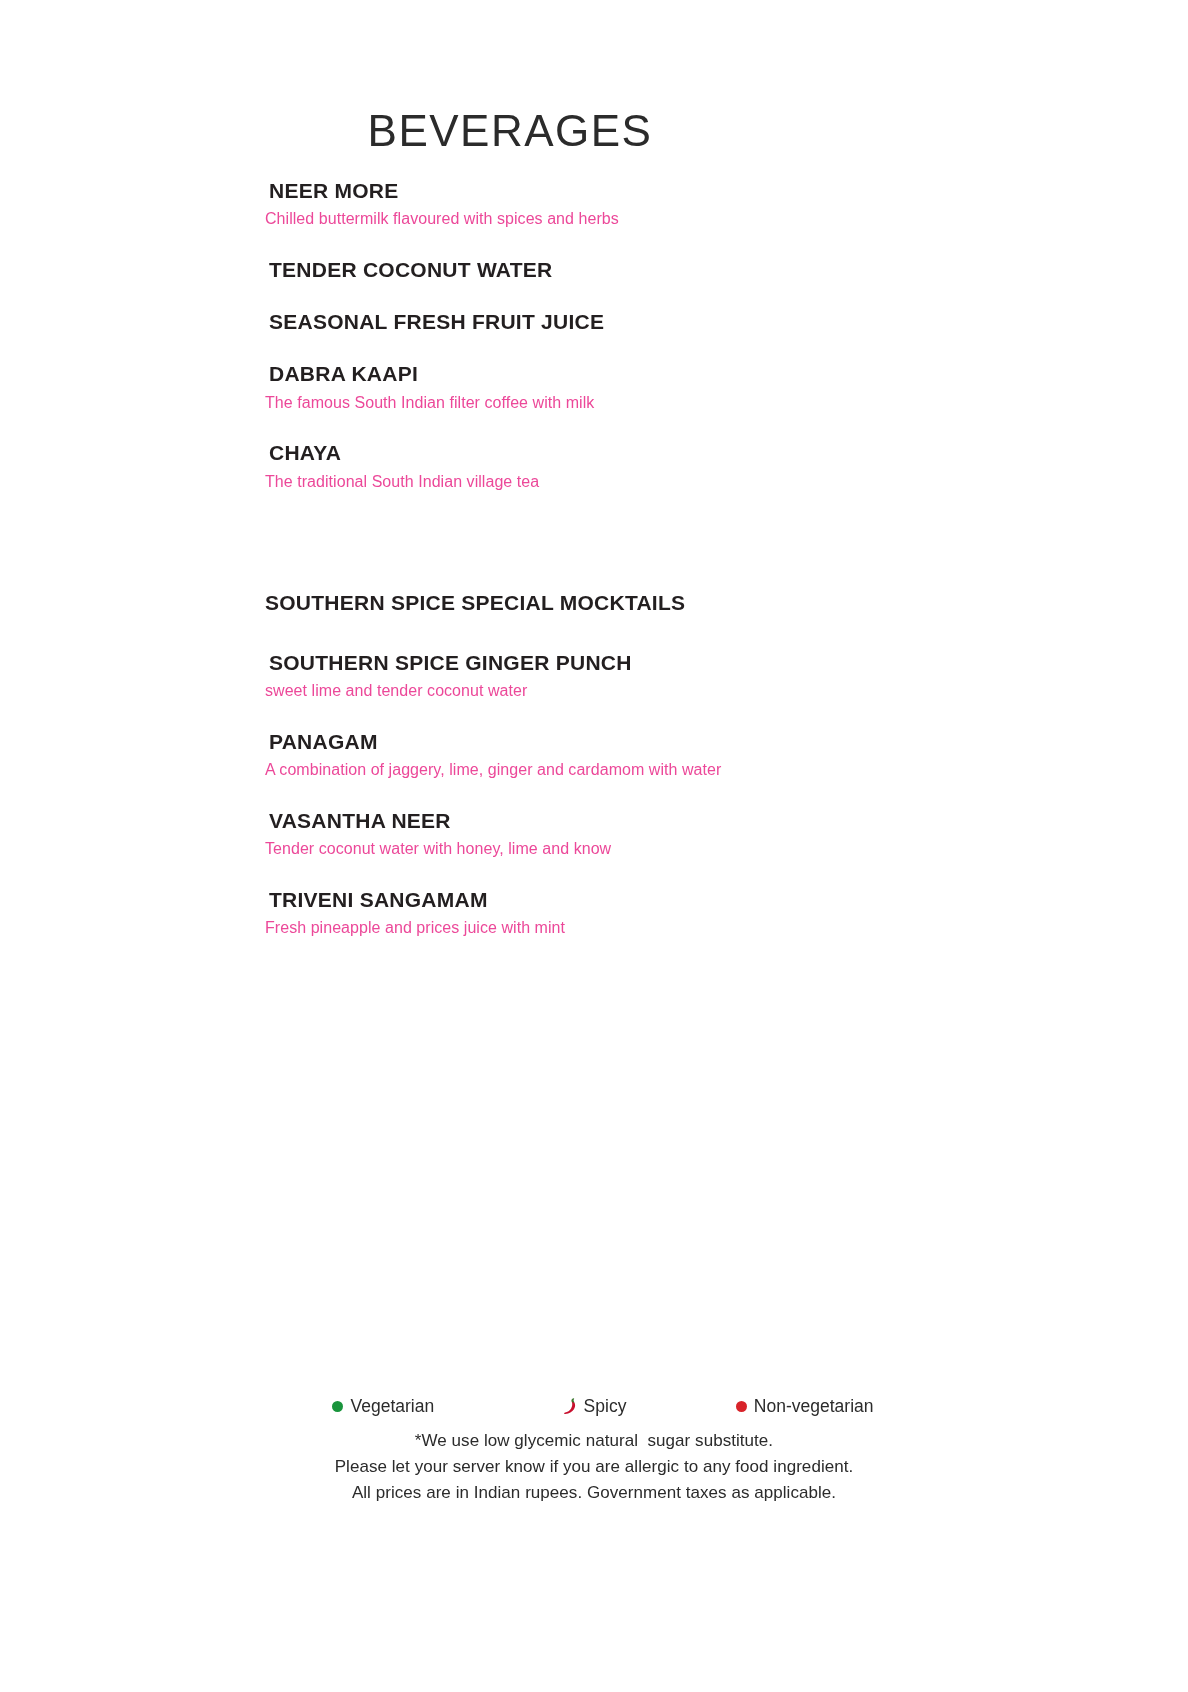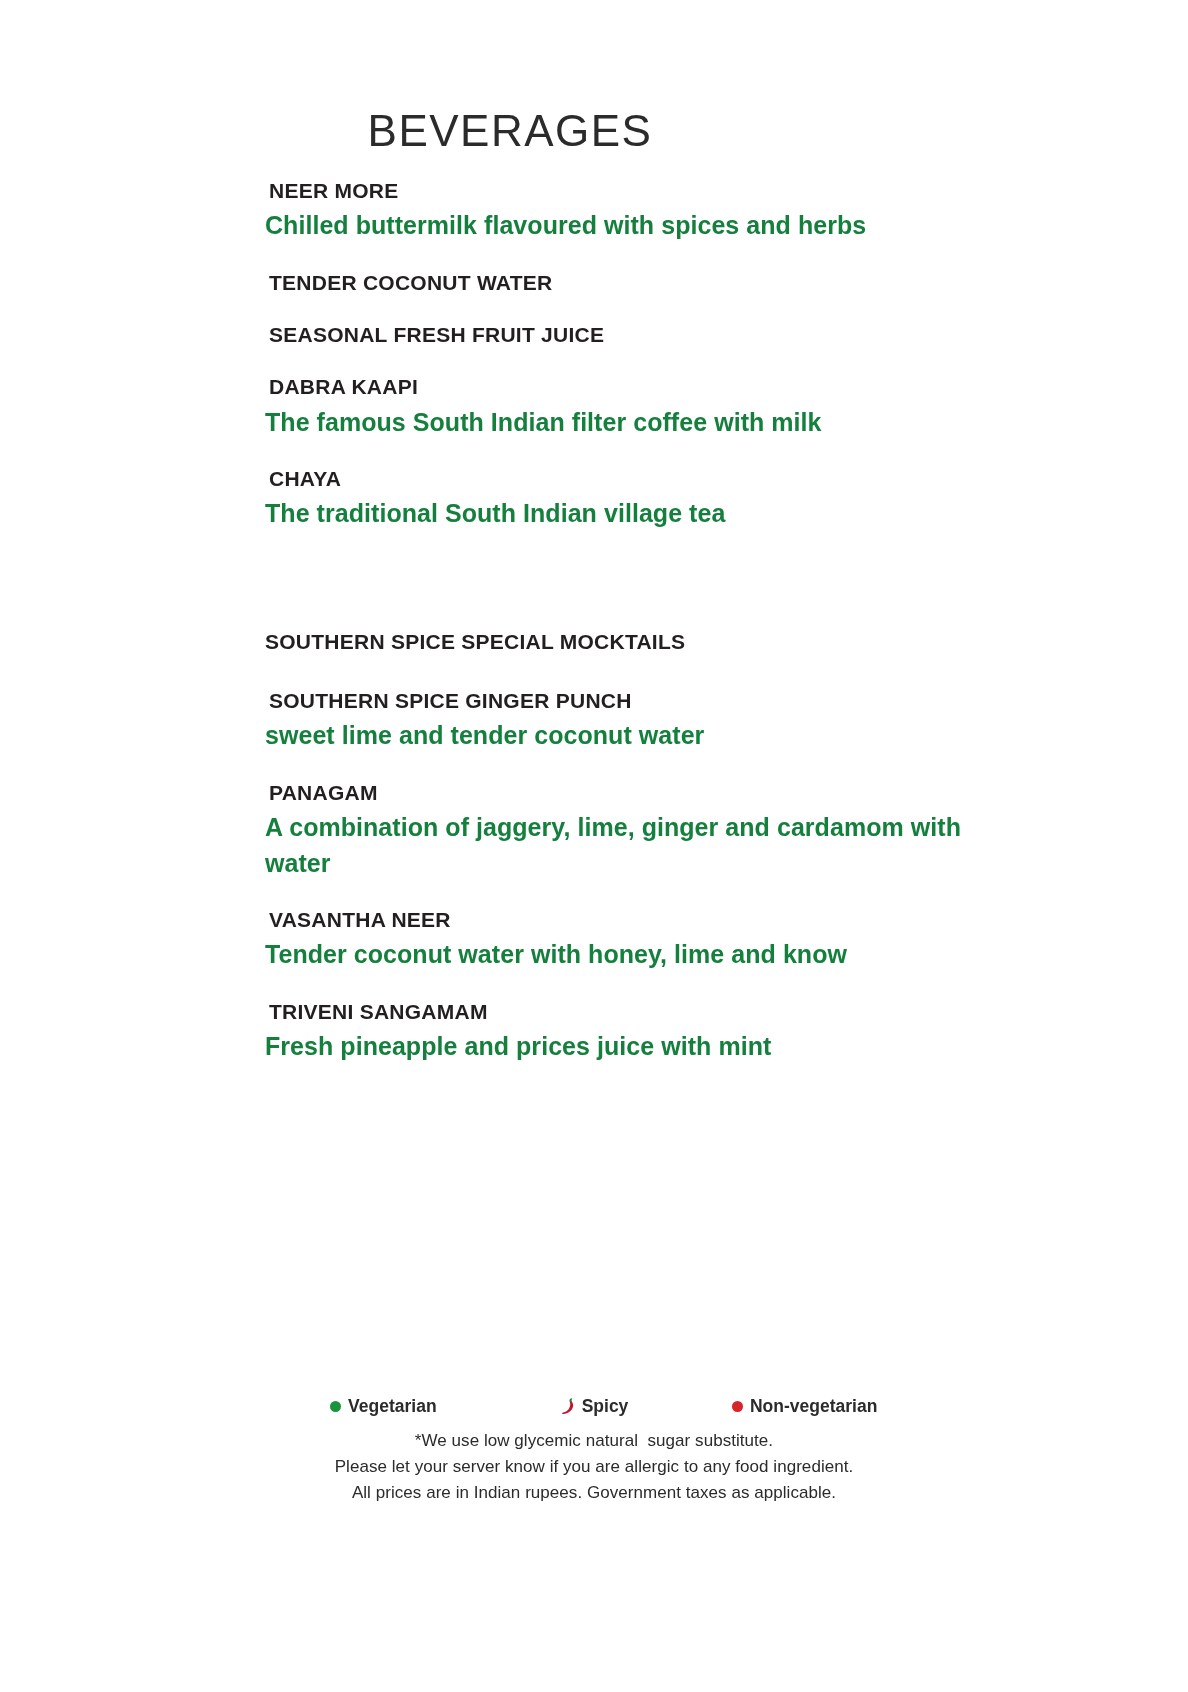--- a/index.html
+++ b/index.html
@@ -57,23 +57,23 @@
     font-size: 21px;
     font-weight: bold;
     letter-spacing: 0.25px;
     color: #231f20;
     line-height: 1.25;
     margin: 4px;
     text-transform: uppercase;
   }
 
   .item-desc {
-    font-size: 25px;
-    font-weight: 700;
-    color: #15803d;
+    font-size: 16px;
+    font-weight: 400;
+    color: #ec4899;
     line-height: 1.42;
     margin: 2px 0 0 0;
     letter-spacing: 0.05px;
   }
   .item-desc .desc-line {
     display: block;
   }
 
   
   .section-gap {
@@ -99,21 +99,20 @@
     text-align: center;
   }
 
   .legend {
     display: flex;
     justify-content: center;
     align-items: center;
     gap: 12px;
     margin: 0 auto 12px auto;
     width: 620px;
-    font-weight: bold;
   }
   .legend-entry {
     display: flex;
     align-items: center;
     justify-content: center;
     flex: 1 1 0;
     font-size: 17.5px;
     color: #2b2b2b;
     line-height: 1;
     white-space: nowrap;

